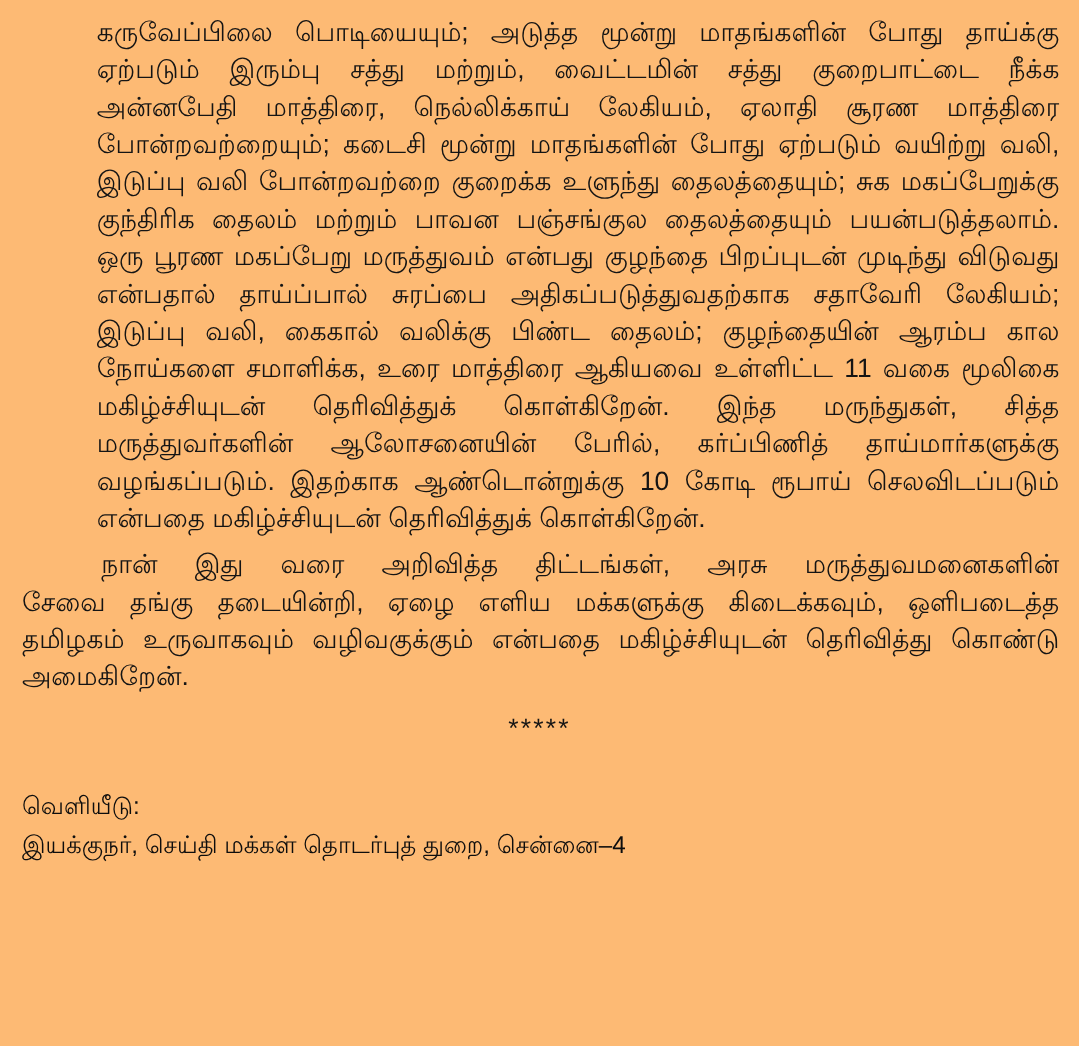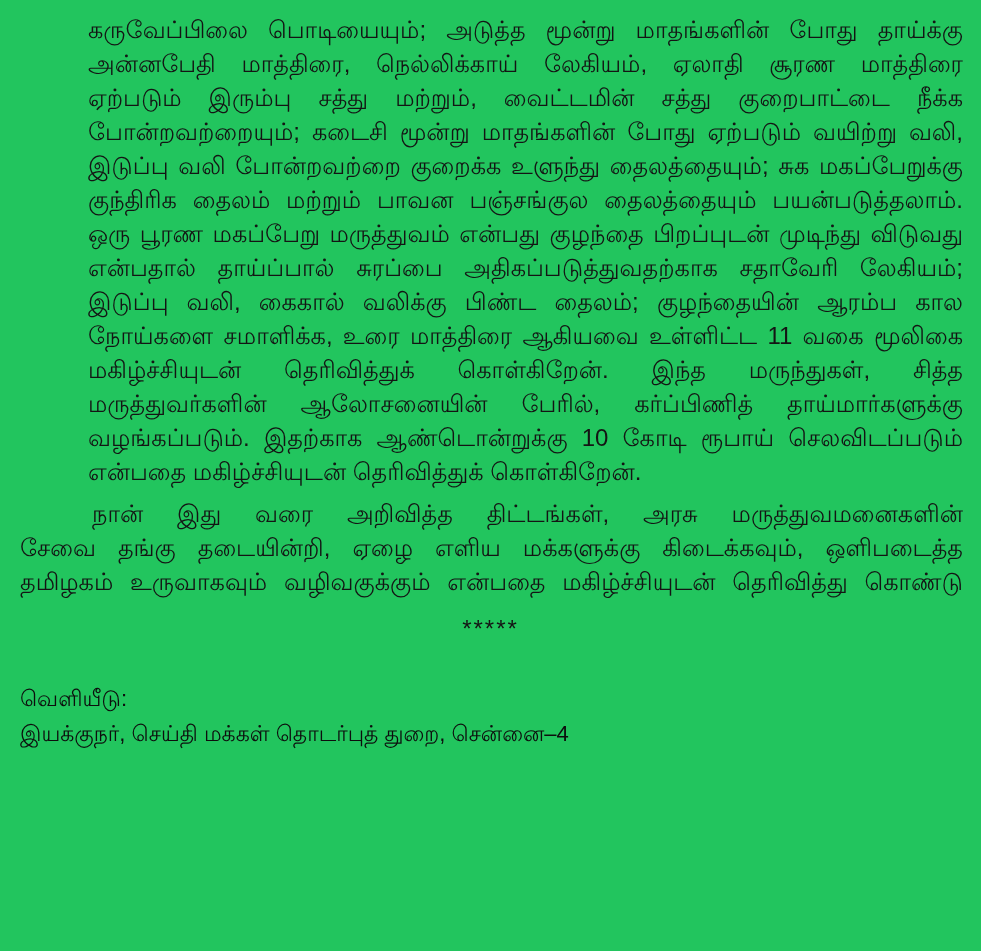--- a/index.html
+++ b/index.html
@@ -11,21 +11,21 @@
     width: 981px;
     height: 951px;
     overflow: hidden;
     font-family: "Liberation Sans", "DejaVu Sans", sans-serif;
     color: #141414;
   }
   .page {
     position: relative;
     width: 981px;
     height: 951px;
-    background: #22c55e;
+    background: #fdba74;
     box-sizing: border-box;
     padding-top: 13px;
   }
   .para {
     box-sizing: border-box;
   }
   .para-indented {
     margin: 0 18px 0 88px;   
   }
   .para-full {
@@ -66,39 +66,40 @@
     white-space: nowrap;
   }
 </style>
 </head>
 <body>
 
 <div class="page">
 
   <div class="para para-indented">
       <div class="tline"><span>கருவேப்பிலை பொடியையும்; அடுத்த மூன்று மாதங்களின் போது தாய்க்கு</span></div>
+      <div class="tline"><span>ஏற்படும் இரும்பு சத்து மற்றும், வைட்டமின் சத்து குறைபாட்டை நீக்க</span></div>
       <div class="tline"><span>அன்னபேதி மாத்திரை, நெல்லிக்காய் லேகியம், ஏலாதி சூரண மாத்திரை</span></div>
-      <div class="tline"><span>ஏற்படும் இரும்பு சத்து மற்றும், வைட்டமின் சத்து குறைபாட்டை நீக்க</span></div>
       <div class="tline"><span>போன்றவற்றையும்; கடைசி மூன்று மாதங்களின் போது ஏற்படும் வயிற்று வலி,</span></div>
       <div class="tline"><span>இடுப்பு வலி போன்றவற்றை குறைக்க உளுந்து தைலத்தையும்; சுக மகப்பேறுக்கு</span></div>
       <div class="tline"><span>குந்திரிக தைலம் மற்றும் பாவன பஞ்சங்குல தைலத்தையும் பயன்படுத்தலாம்.</span></div>
       <div class="tline"><span>ஒரு பூரண மகப்பேறு மருத்துவம் என்பது குழந்தை பிறப்புடன் முடிந்து விடுவது</span></div>
       <div class="tline"><span>என்பதால் தாய்ப்பால் சுரப்பை அதிகப்படுத்துவதற்காக சதாவேரி லேகியம்;</span></div>
       <div class="tline"><span>இடுப்பு வலி, கைகால் வலிக்கு பிண்ட தைலம்; குழந்தையின் ஆரம்ப கால</span></div>
       <div class="tline"><span>நோய்களை சமாளிக்க, உரை மாத்திரை ஆகியவை உள்ளிட்ட 11 வகை மூலிகை</span></div>
       <div class="tline"><span>மகிழ்ச்சியுடன் தெரிவித்துக் கொள்கிறேன். இந்த மருந்துகள், சித்த</span></div>
       <div class="tline"><span>மருத்துவர்களின் ஆலோசனையின் பேரில், கர்ப்பிணித் தாய்மார்களுக்கு</span></div>
       <div class="tline"><span>வழங்கப்படும். இதற்காக ஆண்டொன்றுக்கு 10 கோடி ரூபாய் செலவிடப்படும்</span></div>
       <div class="tline no-stretch"><span>என்பதை மகிழ்ச்சியுடன் தெரிவித்துக் கொள்கிறேன்.</span></div>
     </div>
 
   <div class="para para-full">
       <div class="tline" style="padding-left: 72px;"><span>நான் இது வரை அறிவித்த திட்டங்கள், அரசு மருத்துவமனைகளின்</span></div>
       <div class="tline"><span>சேவை தங்கு தடையின்றி, ஏழை எளிய மக்களுக்கு கிடைக்கவும், ஒளிபடைத்த</span></div>
       <div class="tline"><span>தமிழகம் உருவாகவும் வழிவகுக்கும் என்பதை மகிழ்ச்சியுடன் தெரிவித்து கொண்டு</span></div>
+      <div class="tline no-stretch"><span>அமைகிறேன்.</span></div>
     </div>
 
   <div class="separator">*****</div>
 
   <div class="footer">
     <div>வெளியீடு:</div>
     <div>இயக்குநர், செய்தி மக்கள் தொடர்புத் துறை, சென்னை–4</div>
   </div>
 
 </div>

